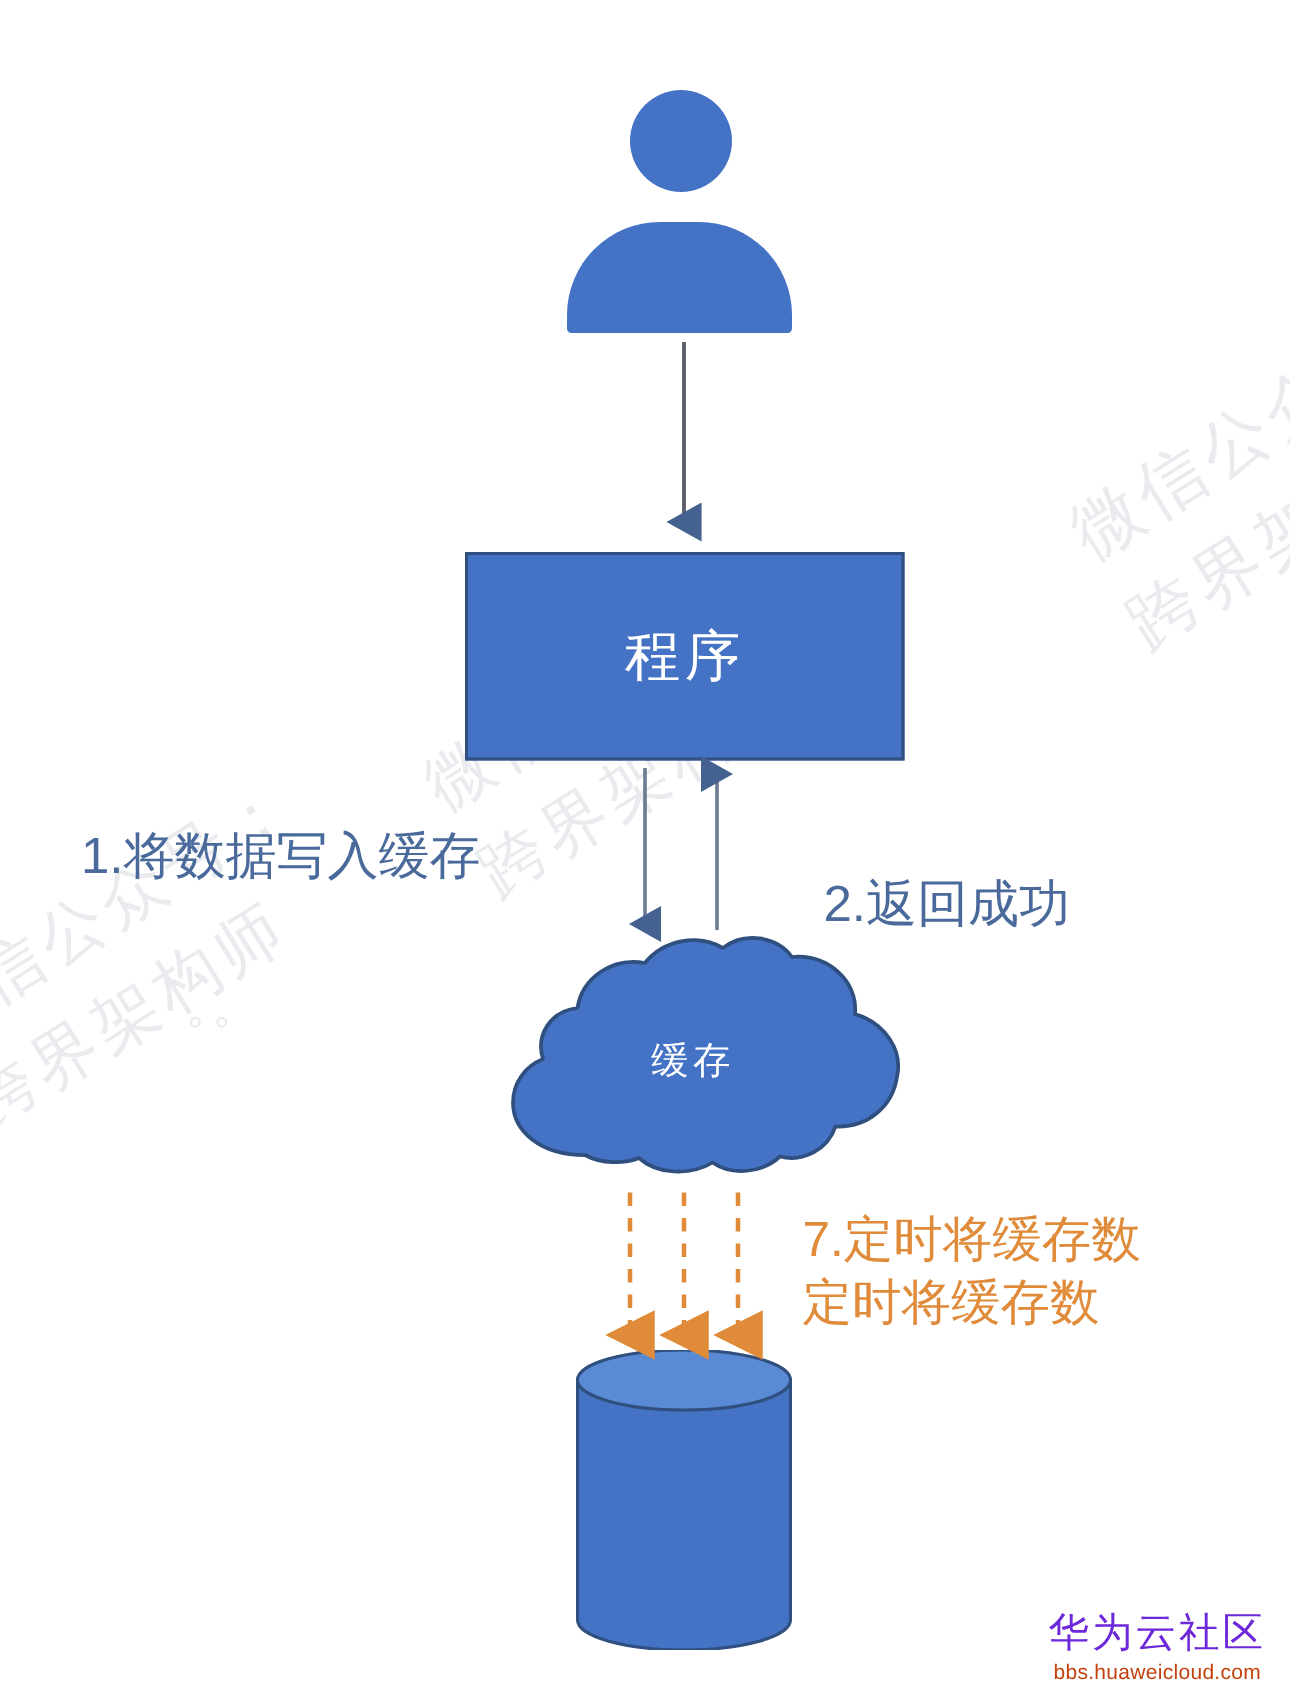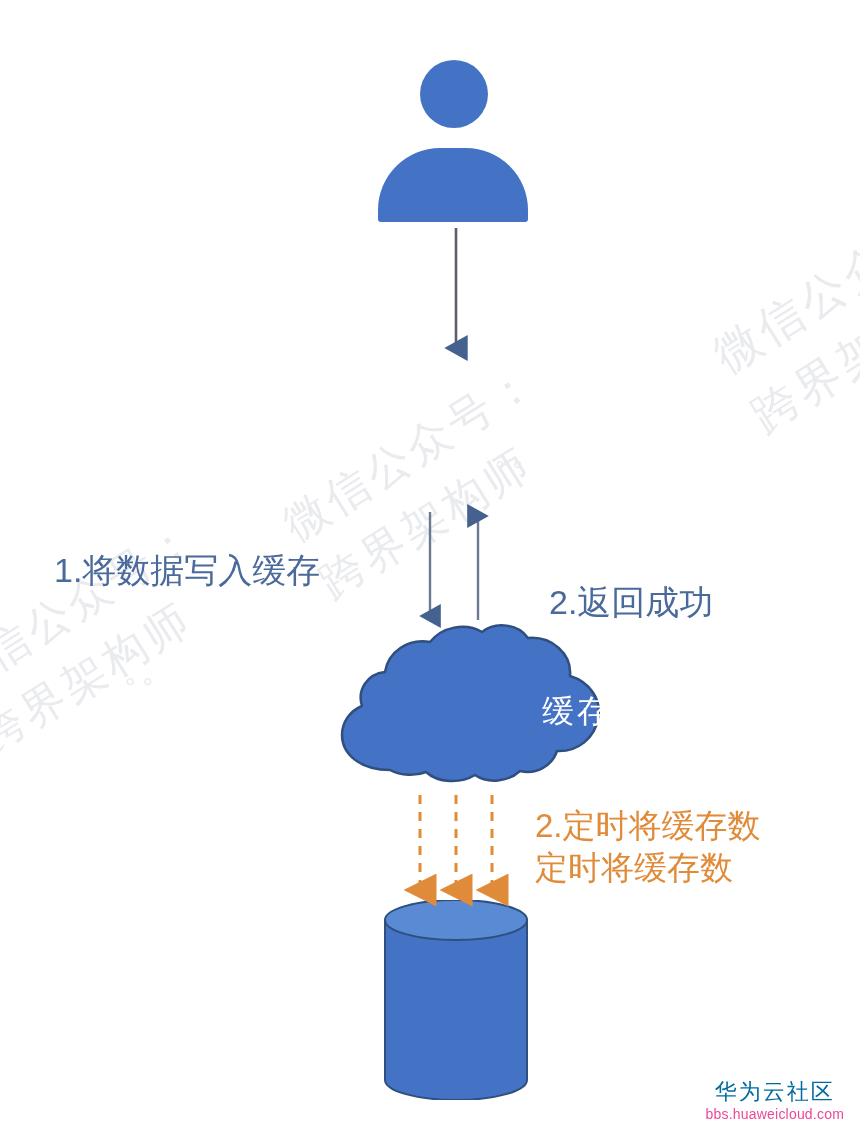--- a/index.html
+++ b/index.html
@@ -82,23 +82,23 @@
     font-size: 37px;
     letter-spacing: 3px;
     font-family: "Liberation Sans", "DejaVu Sans", sans-serif;
   }
 
   
   .cloud-wrap { position: absolute; }
   .cloud-label {
     position: absolute;
     left: 0; right: 0;
-    text-align: right;
+    text-align: center;
     color: #ffffff;
-    font-size: 32px;
+    font-size: 25px;
     letter-spacing: 3px;
     pointer-events: none;
   }
 
   
   .cyl { position: absolute; }
 
   
   .step-label {
     position: absolute;
@@ -124,27 +124,27 @@
 
   
   .corner-wm {
     position: absolute;
     right: 16px;
     bottom: 8px;
     text-align: center;
     user-select: none;
   }
   .corner-wm-cn {
-    color: #0369a1;
-    font-size: 22px;
+    color: #6d28d9;
+    font-size: 27px;
     letter-spacing: 2px;
     line-height: 1.1;
   }
   .corner-wm-url {
-    color: #ec4899;
+    color: #c2410c;
     font-size: 14px;
     letter-spacing: 0.2px;
     margin-top: 2px;
   }
 </style>
 </head>
 <body>
 
 <div id="canvas">
 
@@ -164,20 +164,23 @@
   </div>
 
   <div class="wm-dots" style="left:125px; top:672px;">°&nbsp;°</div>
   <div class="wm-dots" style="left:495px; top:455px;">°&nbsp;°</div>
 
   <div class="person" style="left:378px; top:60px; width:150px; height:162px;">
     <div class="person-head" style="left:42px; top:0px; width:68px; height:68px; background:#4472c4;"></div>
     <div class="person-body" style="left:0px; top:88px; width:150px; height:74px; background:#4472c4;"></div>
   </div>
 
+  <div class="box" style="left:310px; top:368px; width:293px; height:139px; background:#4472c4; border:2px solid #2f4f7f;">
+    <span class="box-label">程序</span>
+  </div>
 
   <div class="cloud-wrap" style="left:312px; top:618px; width:300px; height:170px;">
     <svg width="300" height="170" viewBox="0 0 300 170">
       <path d="M78,152
                C48,152 30,136 30,117
                C30,104 38,93 50,88
                C45,72 55,56 73,54
                C76,34 96,20 118,24
                C130,9 153,4 170,14
                C184,3 206,6 216,20
@@ -229,21 +232,21 @@
       <line x1="456" y1="795" x2="456" y2="890" stroke="#e08b3a" stroke-width="3" stroke-dasharray="9 8" marker-end="url(#ah-orange)"></line>
       <line x1="492" y1="795" x2="492" y2="890" stroke="#e08b3a" stroke-width="3" stroke-dasharray="9 8" marker-end="url(#ah-orange)"></line>
     </g>
   </svg>
 
   <div class="step-label step-blue" style="left:54px; top:548px;">1.将数据写入缓存</div>
 
   <div class="step-label step-blue" style="left:549px; top:580px;">2.返回成功</div>
 
   <div class="step-label step-orange" style="left:535px; top:805px;">
-    <div>2.定时将缓存数</div>
+    <div>7.定时将缓存数</div>
     <div>定时将缓存数</div>
   </div>
 
   <div class="corner-wm">
     <div class="corner-wm-cn">华为云社区</div>
     <div class="corner-wm-url">bbs.huaweicloud.com</div>
   </div>
 
 </div>
 

